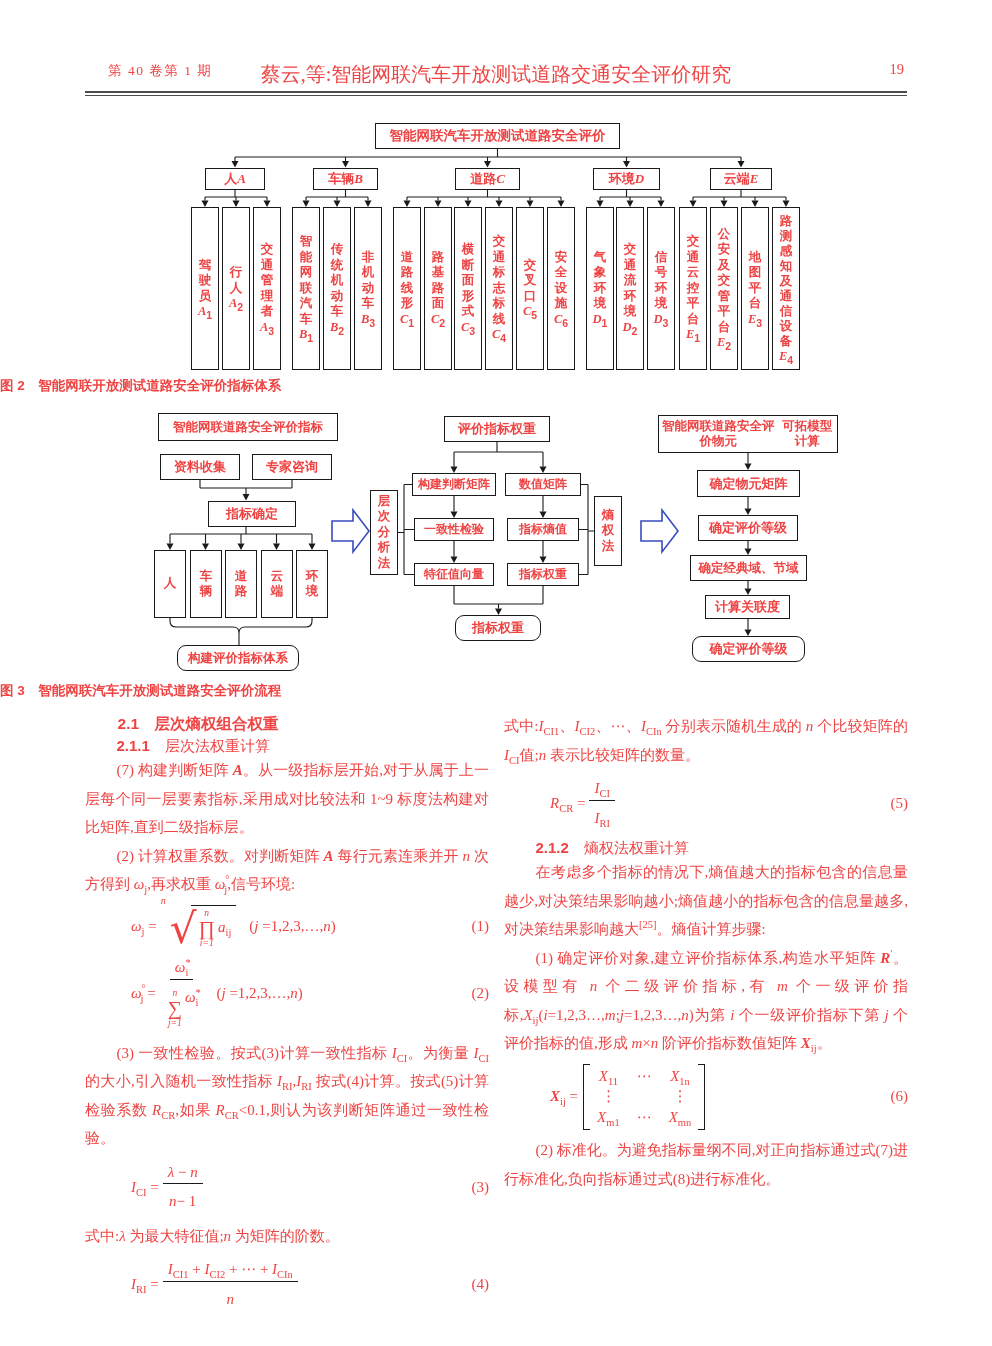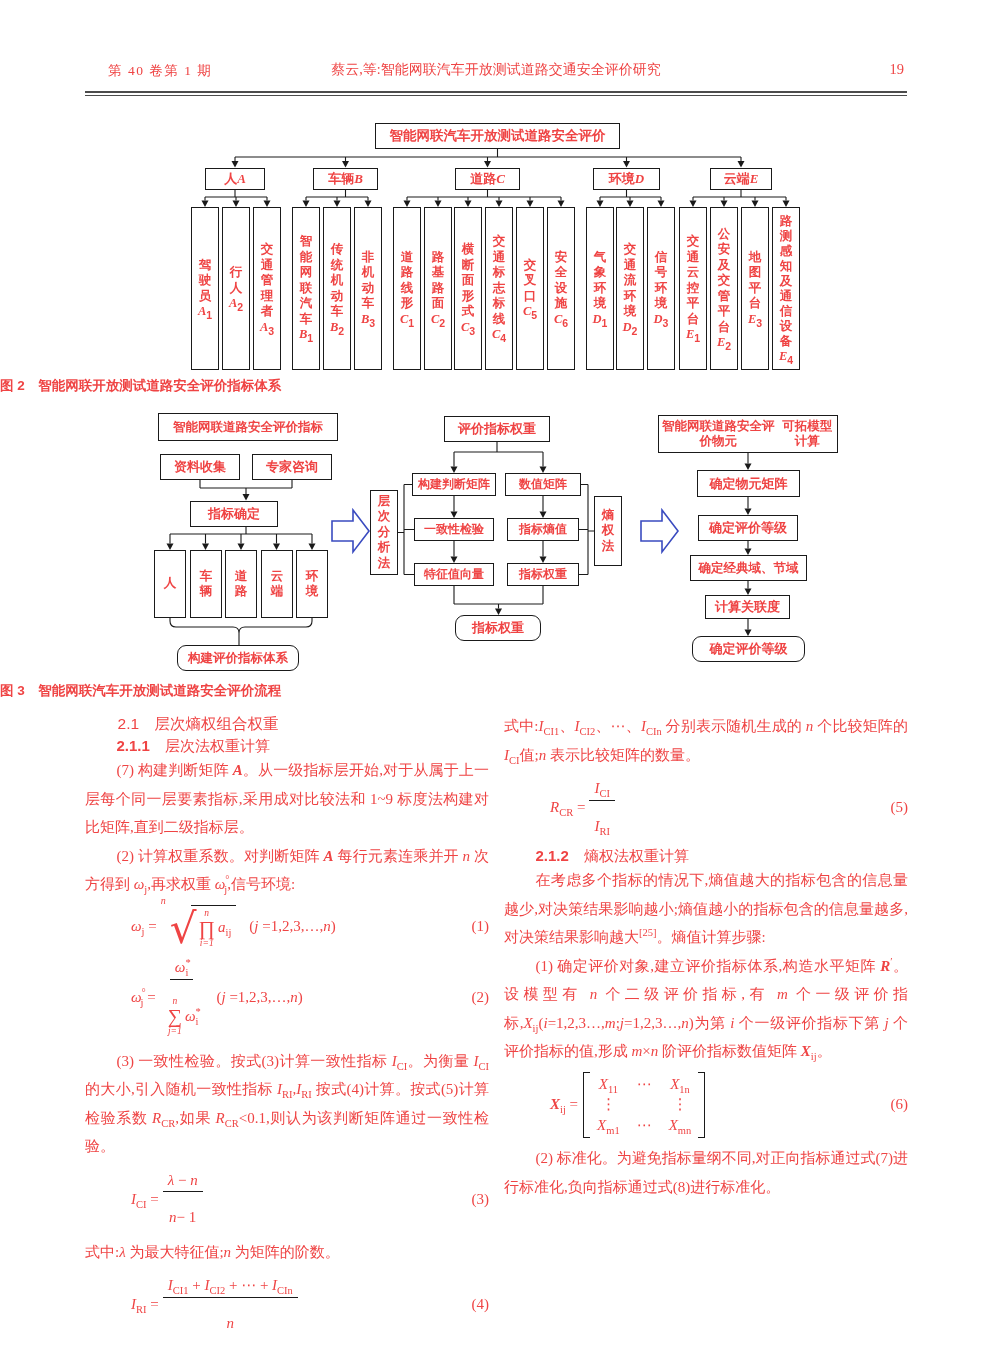--- a/index.html
+++ b/index.html
@@ -1,21 +1,21 @@
 <!DOCTYPE html>
 <html lang="zh" style="--accent: #3a4bc0;"><head>
 <meta charset="utf-8">
 <style>
   html,body{margin:0;padding:0;background:#9a9a9a}
   .page{position:relative;width:992px;height:1346px;margin:0 auto;background:#fff;
         color:#ef4444;font-family:"Liberation Serif","DejaVu Serif",serif;overflow:hidden}
 
   
   .hdr-issue{position:absolute;top:62px;left:108px;font-size:13.5px;letter-spacing:1.5px}
-  .hdr-title{position:absolute;top:61px;left:200px;width:592px;text-align:center;font-size:14px}
+  .hdr-title{position:absolute;top:61px;left:200px;width:592px;text-align:center;font-size:20px}
   .hdr-page{position:absolute;top:61px;right:88px;font-size:14.5px}
   .hdr-rule{position:absolute;top:91px;left:85px;right:85px;height:2px;
             border-top:2.6px solid #4c4c4c;border-bottom:1.4px solid #4c4c4c}
 
   
   .fig{position:absolute;left:0;width:992px}
   #fig2{top:115px;height:268px}
   #fig3{top:408px;height:268px}
   svg.cx{position:absolute;left:0;top:0;width:100%;height:100%;display:block}
   svg.cx path.ln{stroke:#1a1a1a;stroke-width:1.1;fill:none}
@@ -35,38 +35,38 @@
         font-size:13.5px;font-family:"Liberation Sans","DejaVu Sans",sans-serif}
   #cap2{top:377px}
   #cap3{top:682px}
 
   
   .col{position:absolute;top:712px;font-size:15px;line-height:28.5px;text-align:justify}
   #colL{left:85px;width:404px}
   #colR{left:504px;width:404px}
   .col p{margin:0;text-indent:2.1em}
   .col p.noind{text-indent:0}
-  .h-big{font-family:"Liberation Sans","DejaVu Sans",sans-serif;font-weight:normal;
+  .h-big{font-family:"Liberation Sans","DejaVu Sans",sans-serif;font-weight:bold;
          font-size:15.5px;margin:1px 0 5px;text-indent:0;line-height:24px}
   .h-sub{margin:1px 0 3px;text-indent:0;line-height:20px}
   .h-sub b{font-family:"Liberation Sans","DejaVu Sans",sans-serif}
   i{font-style:italic}
   sub,sup{font-size:10.5px;line-height:0}
   .nw{white-space:nowrap}
   .nw sup + sub{margin-left:-0.5em}
   .nw.bold i{font-weight:bold}
 
   
   .eq{display:flex;align-items:center;margin:6px 0;padding-left:46px;text-indent:0;line-height:1.3}
   .eq .ebody{display:inline-flex;align-items:center}
   .eq .enum{margin-left:auto}
   .eq .cond{margin-left:9px}
   .frac{display:inline-flex;flex-direction:column;align-items:center;margin:4px 4px;text-align:center}
   .fnum{border-bottom:1.3px solid #1a1a1a;padding:0 5px 1px}
-  .fden{padding:16px 5px 0;display:inline-flex;align-items:center;justify-content:center}
+  .fden{padding:8px 5px 0;display:inline-flex;justify-content:center}
   .bigop{display:inline-flex;flex-direction:column;align-items:center;line-height:1;margin:0 3px}
   .bigop .lim{font-size:9.5px;font-style:italic;line-height:1.1}
   .bigop .opsym{font-size:20px;line-height:1.0}
   .rad{display:inline-flex;align-items:center;position:relative;padding-left:9px;margin:0 4px}
   .radix{position:absolute;left:0;top:-4px;font-size:10px;font-style:italic}
   .radsign{font-size:42px;line-height:0;position:relative;top:3px;margin-right:-6px;
            font-family:"DejaVu Sans",sans-serif;font-weight:400}
   .radbody{border-top:1.4px solid #1a1a1a;display:inline-flex;align-items:center;padding:2px 5px 0}
   .mtx{display:inline-flex;align-items:stretch;margin:0 5px}
   .mbr{width:6px;border:1.4px solid #1a1a1a}
@@ -231,21 +231,21 @@
       <polygon class="ah" points="744.5,140.5 751.5,140.5 748,147"></polygon>
       <polygon class="ah" points="744.5,180.5 751.5,180.5 748,187"></polygon>
       <polygon class="ah" points="744.5,221.5 751.5,221.5 748,228"></polygon>
       <polygon class="blue" points="332,113 353,113 353,102 369,123 353,144 353,133 332,133"></polygon>
       <polygon class="blue" points="641,113 662,113 662,102 678,123 662,144 662,133 641,133"></polygon>
     </svg>
 
     <div class="bx" style="left:158px;top:5px;width:180px;height:28px;font-size:12.5px">智能网联道路安全评价指标</div>
     <div class="bx" style="left:160px;top:46px;width:80px;height:26px">资料收集</div>
     <div class="bx" style="left:252px;top:46px;width:80px;height:26px">专家咨询</div>
-    <div class="bx" style="left:190px;top:93px;width:88px;height:26px">指标确定</div>
+    <div class="bx" style="left:208px;top:93px;width:88px;height:26px">指标确定</div>
     <div class="bx" style="left:154px;top:142px;width:32px;height:68px">
         <span class="vin">人</span>
       </div>
     <div class="bx" style="left:190px;top:142px;width:32px;height:68px">
         <span class="vin">车辆</span>
       </div>
     <div class="bx" style="left:225px;top:142px;width:32px;height:68px">
         <span class="vin">道路</span>
       </div>
     <div class="bx" style="left:261px;top:142px;width:32px;height:68px">

